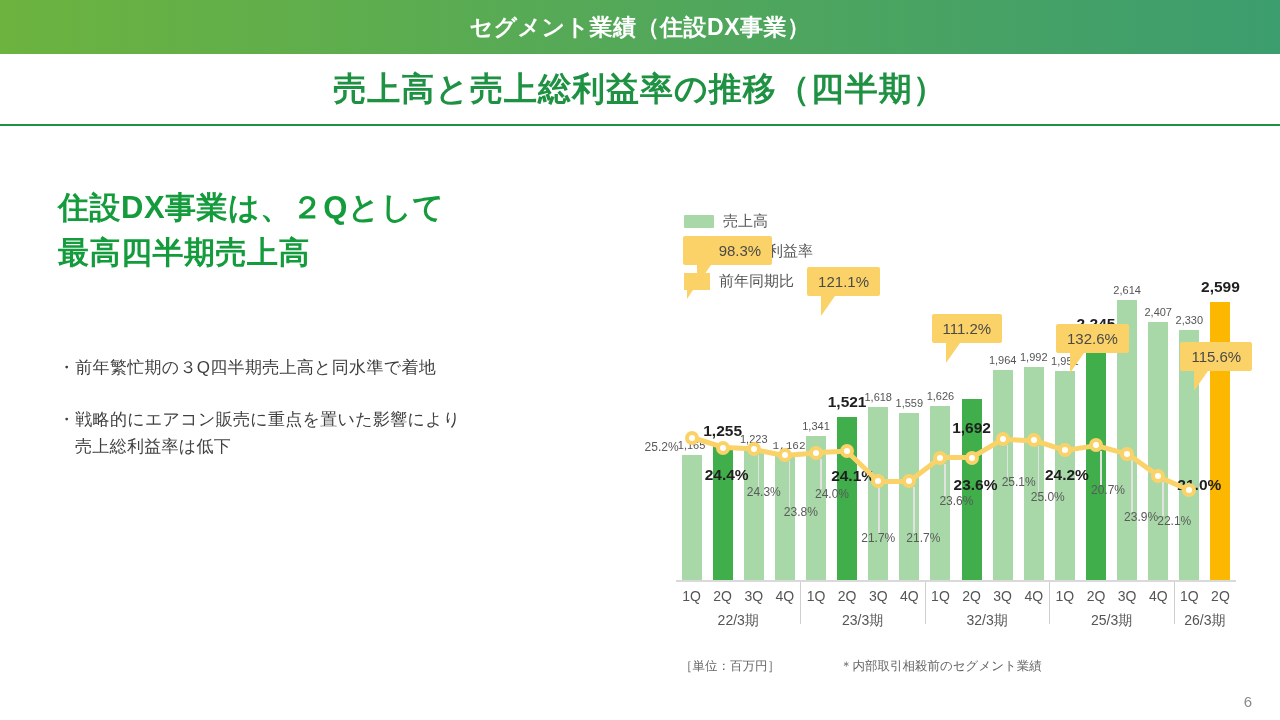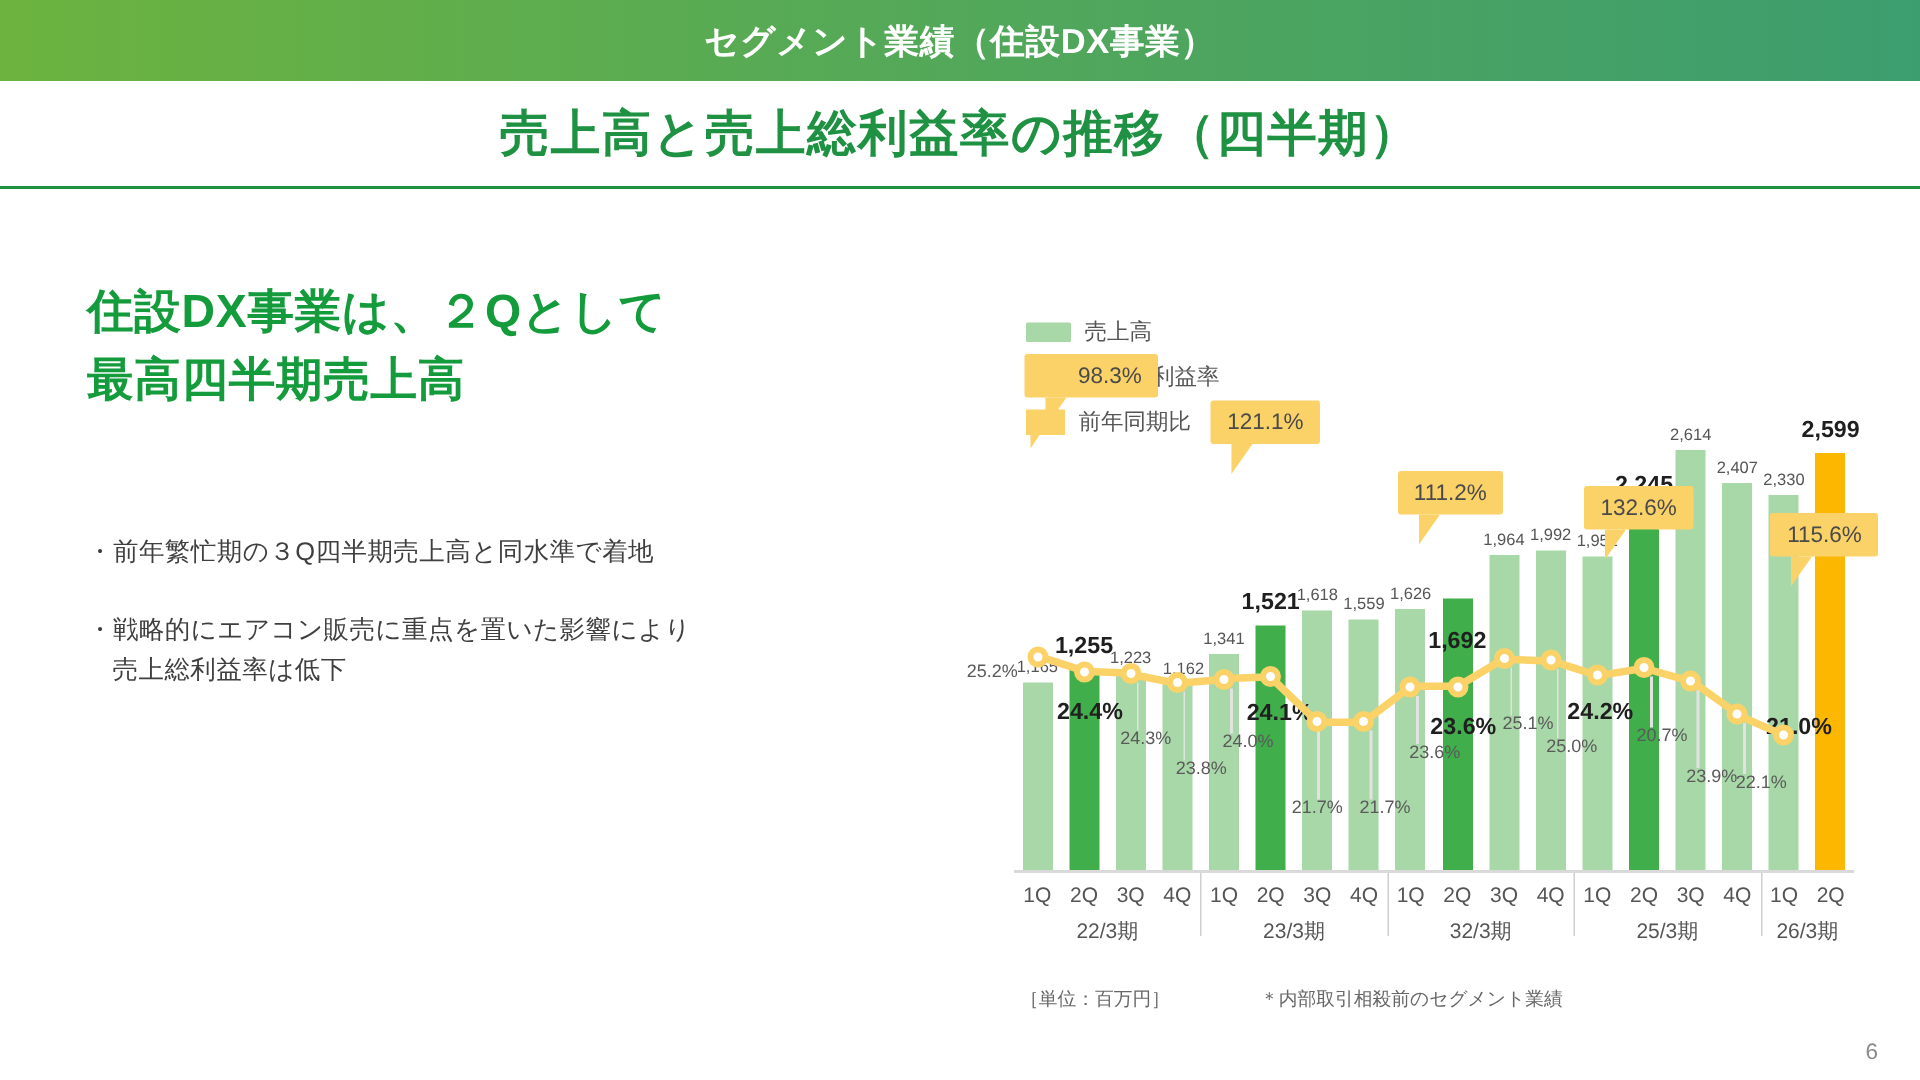--- a/index.html
+++ b/index.html
@@ -138,21 +138,21 @@
 
     <div class="plot" id="plot">
       <div class="baseline"></div>
     <div class="bar" style="left: 5.55556px; height: 124.821px;"></div>
         <div class="bval" style="left: -13.4444px; top: 243.179px;">1,165</div>
         <div class="bar dark" style="left: 36.6667px; height: 134.464px;"></div>
         <div class="bval big" style="left: 17.6667px; top: 225.536px;">1,255</div>
         <div class="bar" style="left: 67.7778px; height: 131.036px;"></div>
         <div class="bval" style="left: 48.7778px; top: 236.964px;">1,223</div>
         <div class="bar" style="left: 98.8889px; height: 124.5px;"></div>
-        <div class="bval" style="left: 84px; top: 243.5px;">1,162</div>
+        <div class="bval" style="left: 84px; top: 243.5px; font-family: Liberation Mono, monospace;">1,162</div>
         <div class="bar" style="left: 130px; height: 143.679px;"></div>
         <div class="bval" style="left: 111px; top: 224.321px;">1,341</div>
         <div class="bar dark" style="left: 161.111px; height: 162.964px;"></div>
         <div class="bval big" style="left: 142.111px; top: 197.036px;">1,521</div>
         <div class="bar" style="left: 192.222px; height: 173.357px;"></div>
         <div class="bval" style="left: 173.222px; top: 194.643px;">1,618</div>
         <div class="bar" style="left: 223.333px; height: 167.036px;"></div>
         <div class="bval" style="left: 204.333px; top: 200.964px;">1,559</div>
         <div class="bar" style="left: 254.444px; height: 174.214px;"></div>
         <div class="bval" style="left: 235.444px; top: 193.786px;">1,626</div>

